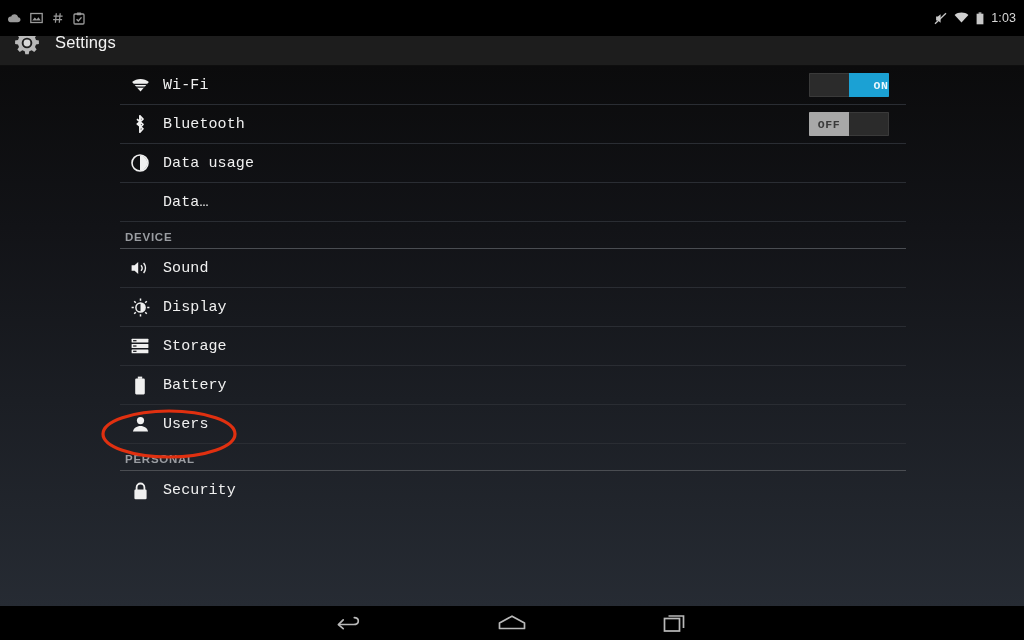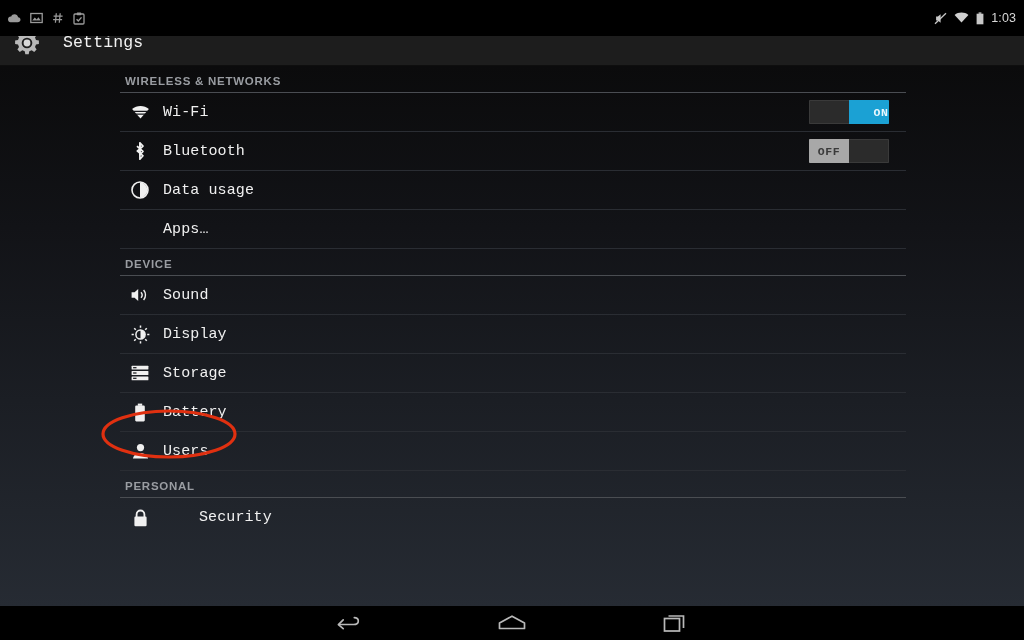--- a/index.html
+++ b/index.html
@@ -67,25 +67,24 @@
     box-sizing: border-box;
     z-index: 4;
   }
   #app-icon {
     margin-left: 11px;
     width: 32px;
     height: 32px;
     display: block;
   }
   #app-title {
-    margin-left: 20px;
+    margin-left: 12px;
     color: #f2f2f2;
     font-size: 16.5px;
     letter-spacing: .15px;
-    font-family: Liberation Mono, monospace;
   }
 
   
   #content {
     position: absolute;
     left: 0; top: 66px;
     width: 1024px;
     height: 540px;
     background: linear-gradient(180deg,
         #0b0b0c 0%,
@@ -117,21 +116,21 @@
   }
   .row {
     position: relative;
     height: 39px;
     display: flex;
     align-items: center;
     border-bottom: 1px solid #2a2d33;
     box-sizing: border-box;
     font-family: Liberation Mono, monospace;
   }
-  .row:last-child { border-bottom: none; gap: 36px; }
+  .row:last-child { border-bottom: none; }
   .row-icon {
     width: 22px;
     height: 22px;
     margin-left: 9px;
     display: flex;
     align-items: center;
     justify-content: center;
     flex: none;
   }
   .row-label {
@@ -262,23 +261,20 @@
       <path d="M16 3.2l1.7.2.6 2.9 2.4 1 2.5-1.6 2.4 2.4-1.6 2.5 1 2.4 2.9.6v3.4l-2.9.6-1 2.4 1.6 2.5-2.4 2.4-2.5-1.6-2.4 1-.6 2.9h-3.4l-.6-2.9-2.4-1-2.5 1.6-2.4-2.4 1.6-2.5-1-2.4-2.9-.6v-3.4l2.9-.6 1-2.4-1.6-2.5 2.4-2.4 2.5 1.6 2.4-1 .6-2.9z" fill="#b9b9b9"></path>
       <circle cx="16" cy="16" r="5.3" fill="#1d1d1d"></circle>
       <circle cx="16" cy="16" r="3.4" fill="#d8d8d8"></circle>
     </svg>
     <span id="app-title">Settings</span>
   </div>
 
   <div id="content">
     <div id="list">
 
-      <div class="section-header">
-        <span class="sh-label">WIRELESS &amp; NETWORKS</span>
-      </div>
 
       <div class="row">
         <span class="row-icon">
           <svg width="19" height="15" viewBox="0 0 19 15">
             <path d="M9.5 13.4L1.1 4.1C3.4 2.1 6.4 1 9.5 1s6.1 1.1 8.4 3.1z" fill="#f0f0f0"></path>
             <path d="M9.5 13.4L1.1 4.1" stroke="none"></path>
             <path d="M3.2 5.6l1-1M5.9 8.6l1-1" stroke="#1a1a1a" stroke-width="0"></path>
             <path d="M0 4.4l2.1 2.3 14.8 0 2.1-2.3z" fill="none"></path>
             <path d="M2.4 6.3h14.2M4.9 9.2h9.2" stroke="#15161a" stroke-width="1.2"></path>
           </svg>
@@ -310,21 +306,21 @@
         <span class="row-icon">
           <svg width="18" height="18" viewBox="0 0 18 18">
             <circle cx="9" cy="9" r="8" fill="none" stroke="#f0f0f0" stroke-width="1.6"></circle>
             <path d="M9 1.6A7.4 7.4 0 0 1 9 16.4z" fill="#f0f0f0"></path>
           </svg>
         </span>
         <span class="row-label">Data usage</span>
       </div>
 
       <div class="row no-icon">
-        <span class="row-label">Apps…</span>
+        <span class="row-label">Data…</span>
       </div>
 
       <div class="section-header">
         <span class="sh-label">DEVICE</span>
       </div>
 
       <div class="row">
         <span class="row-icon">
           <svg width="20" height="16" viewBox="0 0 20 16">
             <path d="M8.2 2L4.6 5.2H1.6v5.6h3l3.6 3.2z" fill="#f0f0f0"></path>

